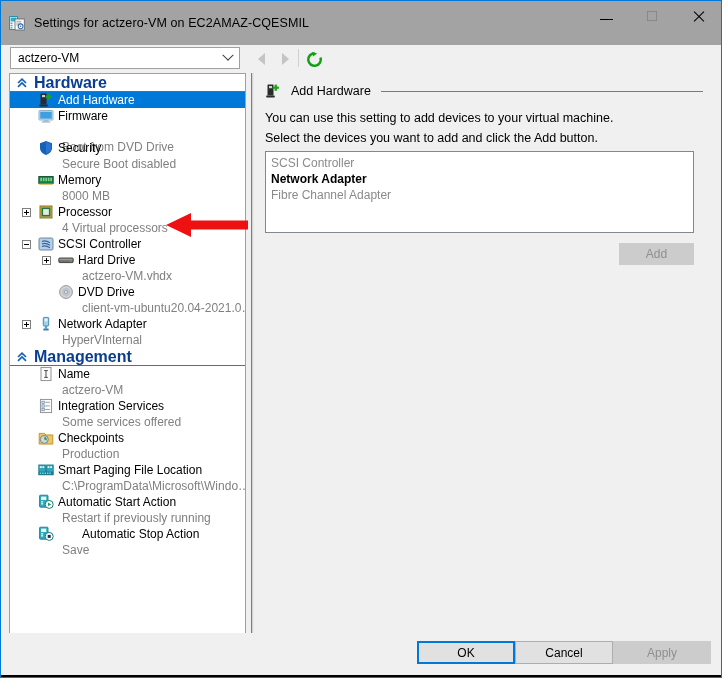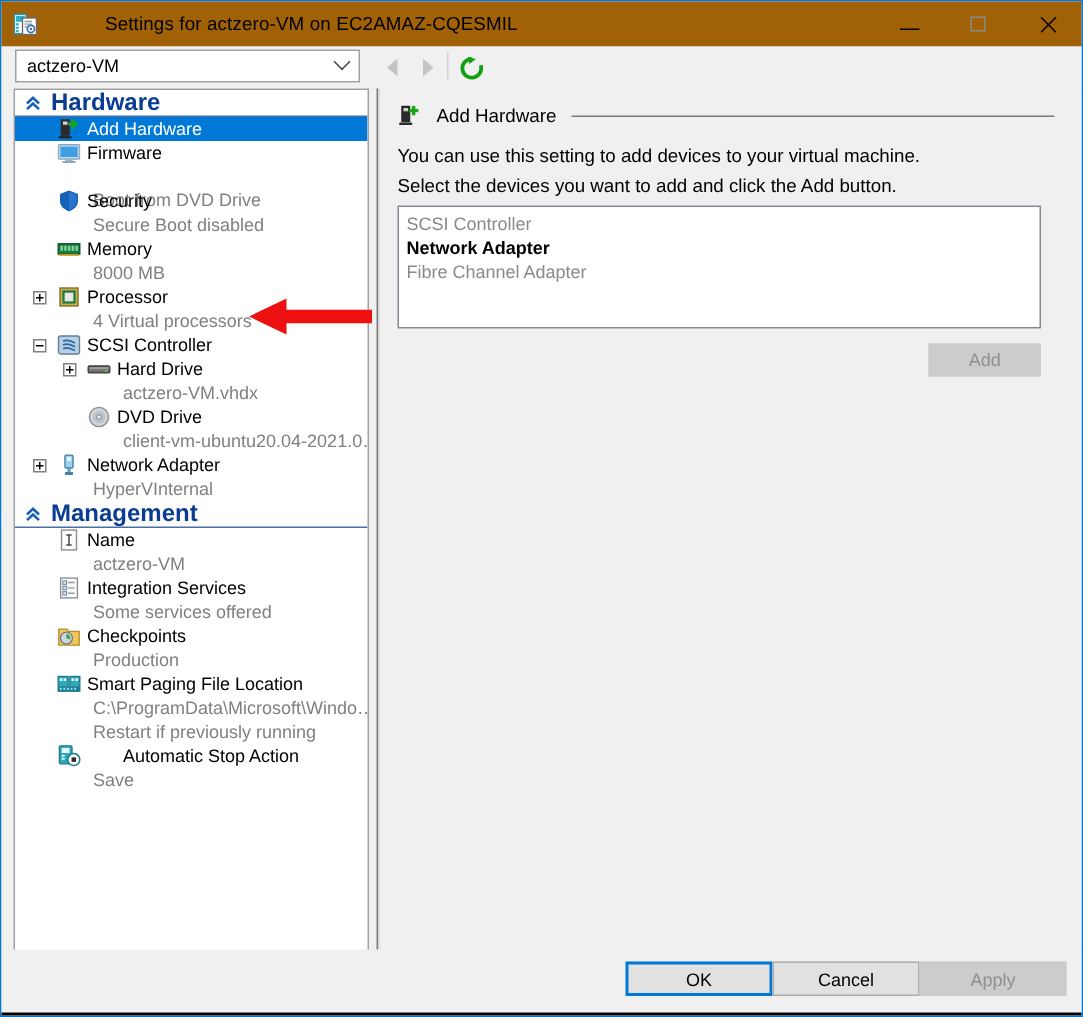--- a/index.html
+++ b/index.html
@@ -23,27 +23,26 @@
     width: 722px; height: 678px;
     box-sizing: border-box;
     border: 1px solid #0078d7;
     background: #f0f0f0;
     display: flex;
     flex-direction: column;
   }
 
   
   #titlebar {
-    height: 30px;
-    background: #a16207;
+    height: 44px;
+    background: #a3a3a3;
     display: flex;
     align-items: center;
     flex: 0 0 auto;
     position: relative;
-    gap: 36px;
   }
   #title-icon {
     width: 16px; height: 16px;
     margin-left: 8px;
     flex: 0 0 auto;
     position: relative;
   }
   #title-text {
     margin-left: 9px;
     font-size: 12.5px;
@@ -612,20 +611,31 @@
               <rect x="4.2" y="10.5" width="1.4" height="1.4" fill="#7fe0ef"></rect>
               <rect x="6.6" y="10.5" width="1.4" height="1.4" fill="#7fe0ef"></rect>
               <rect x="9" y="10.5" width="1.4" height="1.4" fill="#7fe0ef"></rect>
               <rect x="11.4" y="10.5" width="1.4" height="1.4" fill="#7fe0ef"></rect>
             </svg></span>
           <span class="row-label" style="margin-left:48px;">Smart Paging File Location</span>
         </div>
         <div class="sub-row">
           <span class="sub-label" style="margin-left:52px;">C:\ProgramData\Microsoft\Windo…</span>
         </div>
+        <div class="tree-row">
+          <span class="row-icon" style="left:28px;"><svg width="16" height="16" viewBox="0 0 16 16">
+              <rect x="1.6" y="1.2" width="8.4" height="12" rx="0.8" fill="#2fa8bd" stroke="#1d7a8c" stroke-width="0.9"></rect>
+              <rect x="3.1" y="2.6" width="5.2" height="3.4" fill="#e6fbff"></rect>
+              <rect x="3.1" y="7.2" width="2" height="1.3" fill="#e6fbff"></rect>
+              <rect x="3.1" y="9.2" width="2" height="1.3" fill="#e6fbff"></rect>
+              <circle cx="11.2" cy="10.4" r="4" fill="#ffffff" stroke="#1d7a8c" stroke-width="1"></circle>
+              <path d="M10 8.6 L13.2 10.4 L10 12.2 Z" fill="#2fa04a"></path>
+            </svg></span>
+          <span class="row-label" style="margin-left:48px;">Automatic Start Action</span>
+        </div>
         <div class="sub-row">
           <span class="sub-label" style="margin-left:52px;">Restart if previously running</span>
         </div>
         <div class="tree-row">
           <span class="row-icon" style="left:28px;"><svg width="16" height="16" viewBox="0 0 16 16">
               <rect x="1.6" y="1.2" width="8.4" height="12" rx="0.8" fill="#2fa8bd" stroke="#1d7a8c" stroke-width="0.9"></rect>
               <rect x="3.1" y="2.6" width="5.2" height="3.4" fill="#e6fbff"></rect>
               <rect x="3.1" y="7.2" width="2" height="1.3" fill="#e6fbff"></rect>
               <rect x="3.1" y="9.2" width="2" height="1.3" fill="#e6fbff"></rect>
               <circle cx="11.2" cy="10.4" r="4" fill="#ffffff" stroke="#1d7a8c" stroke-width="1"></circle>

